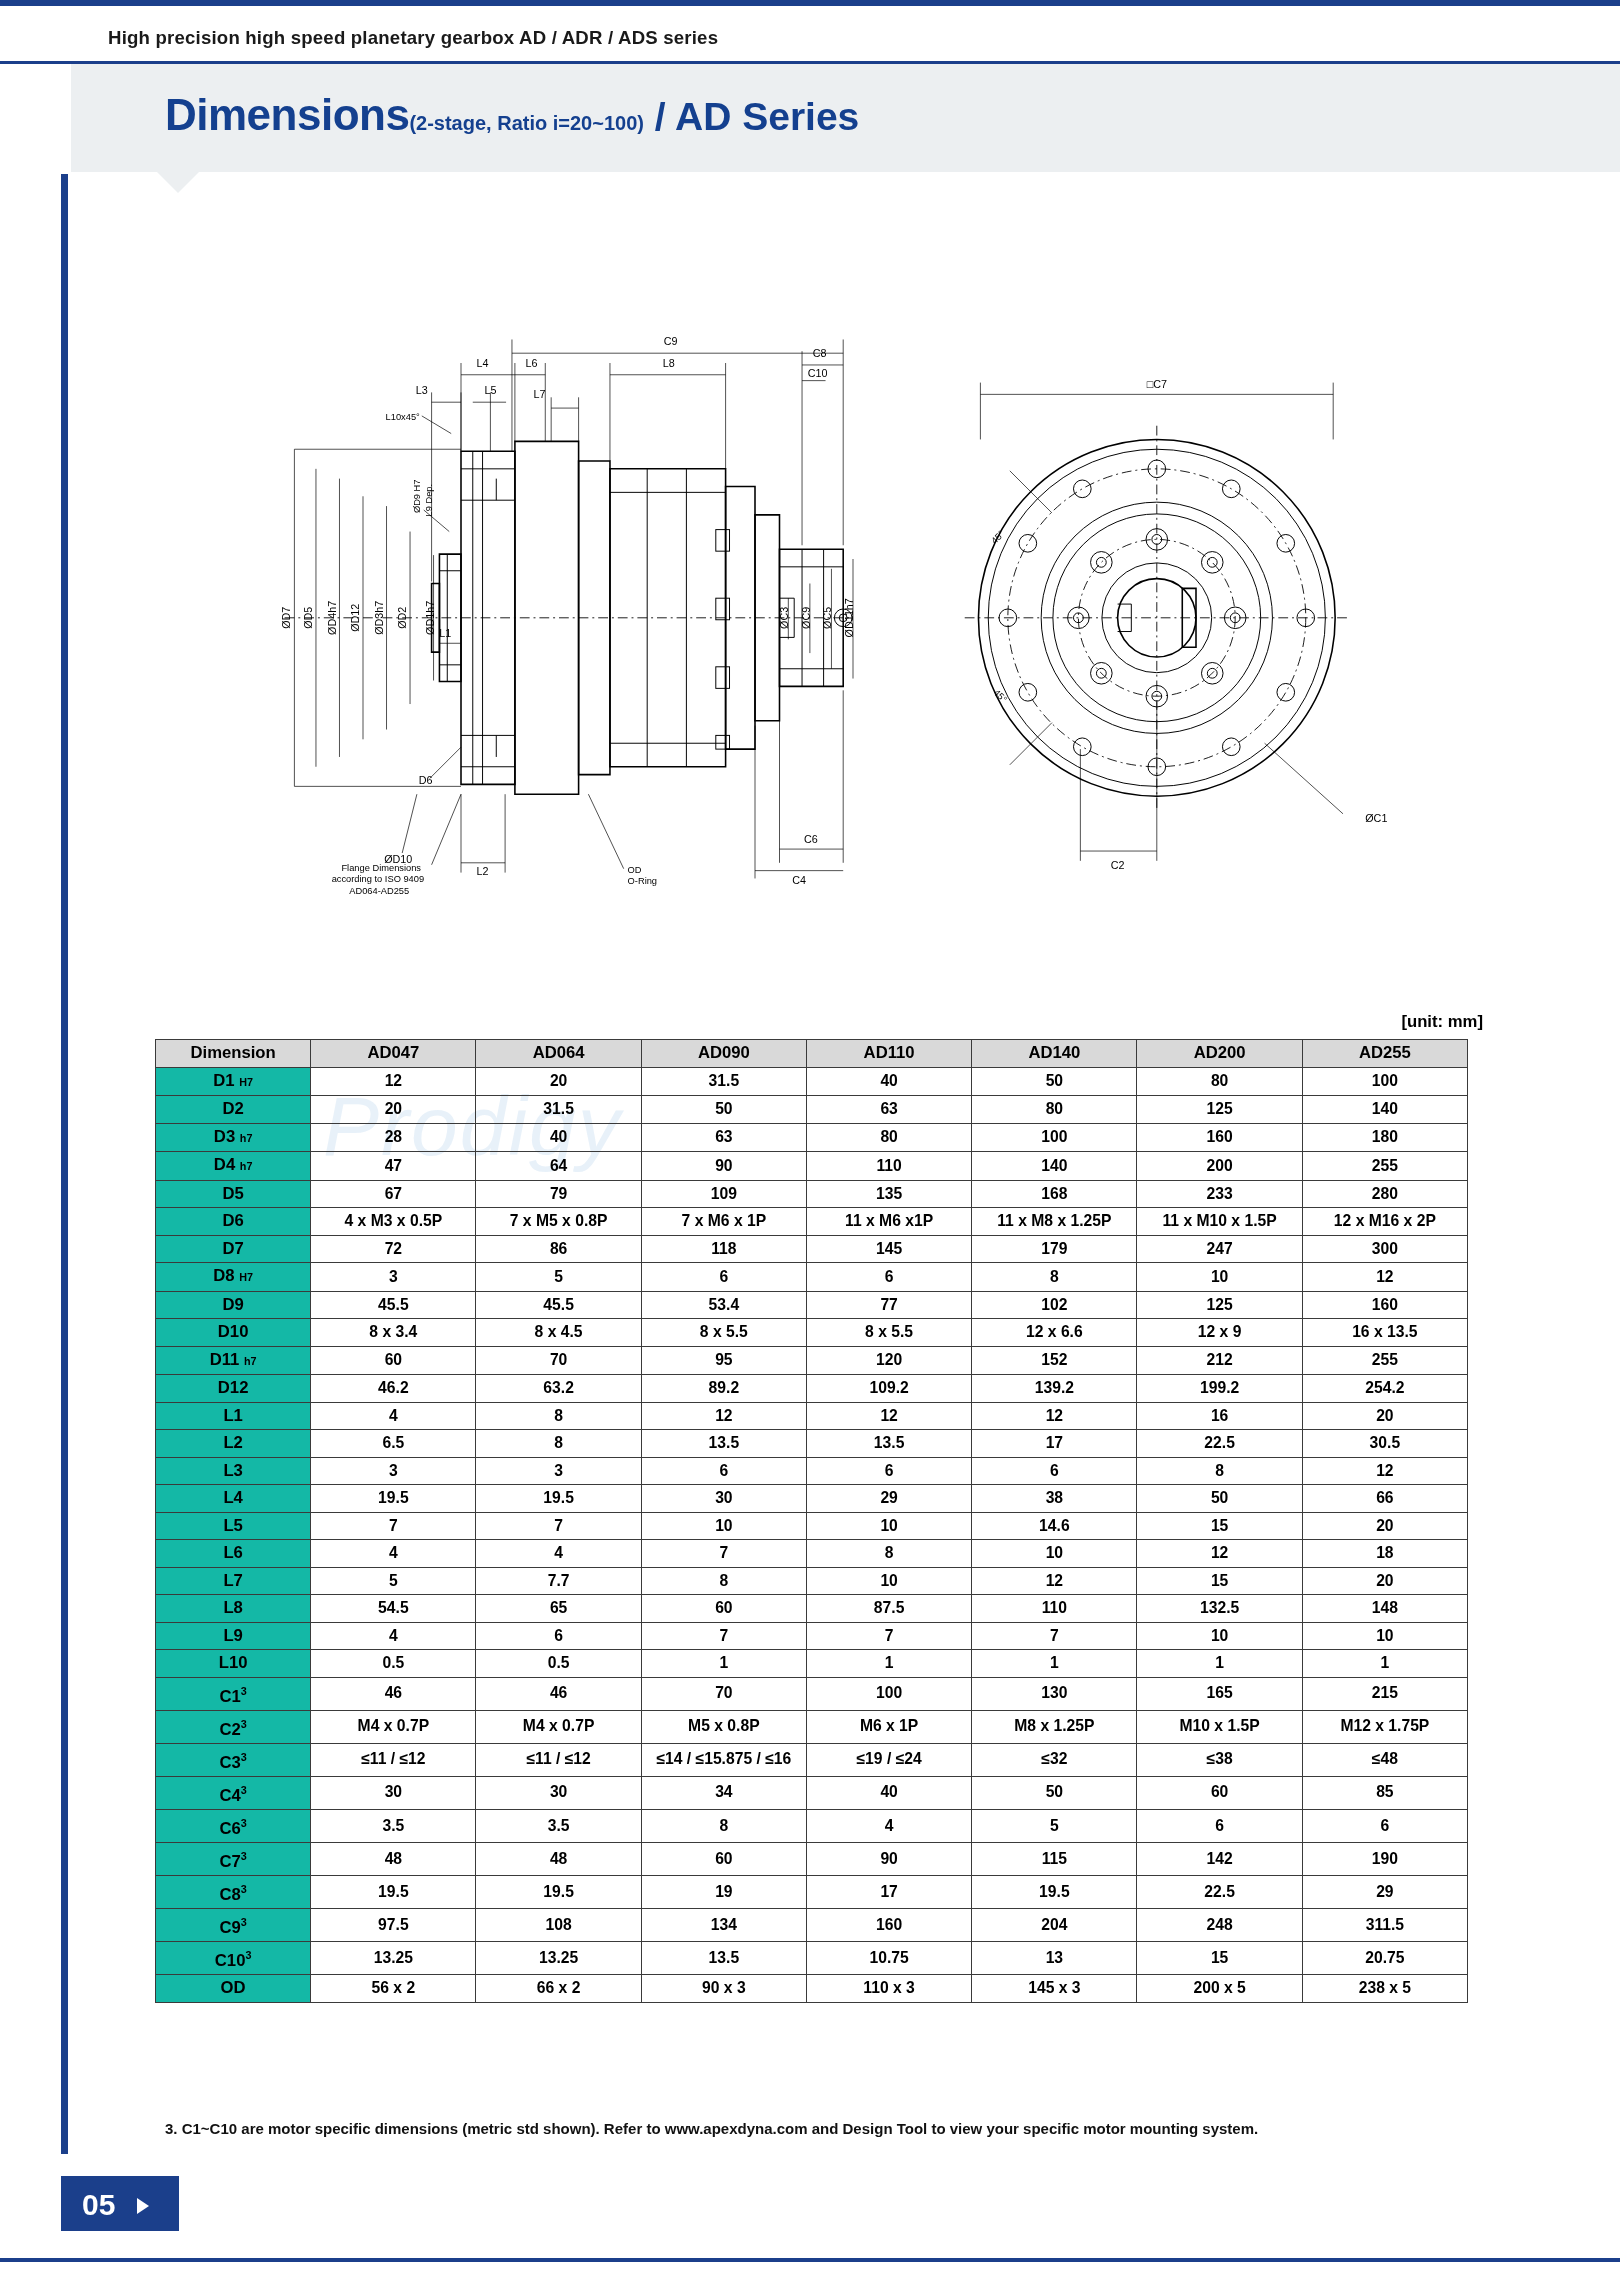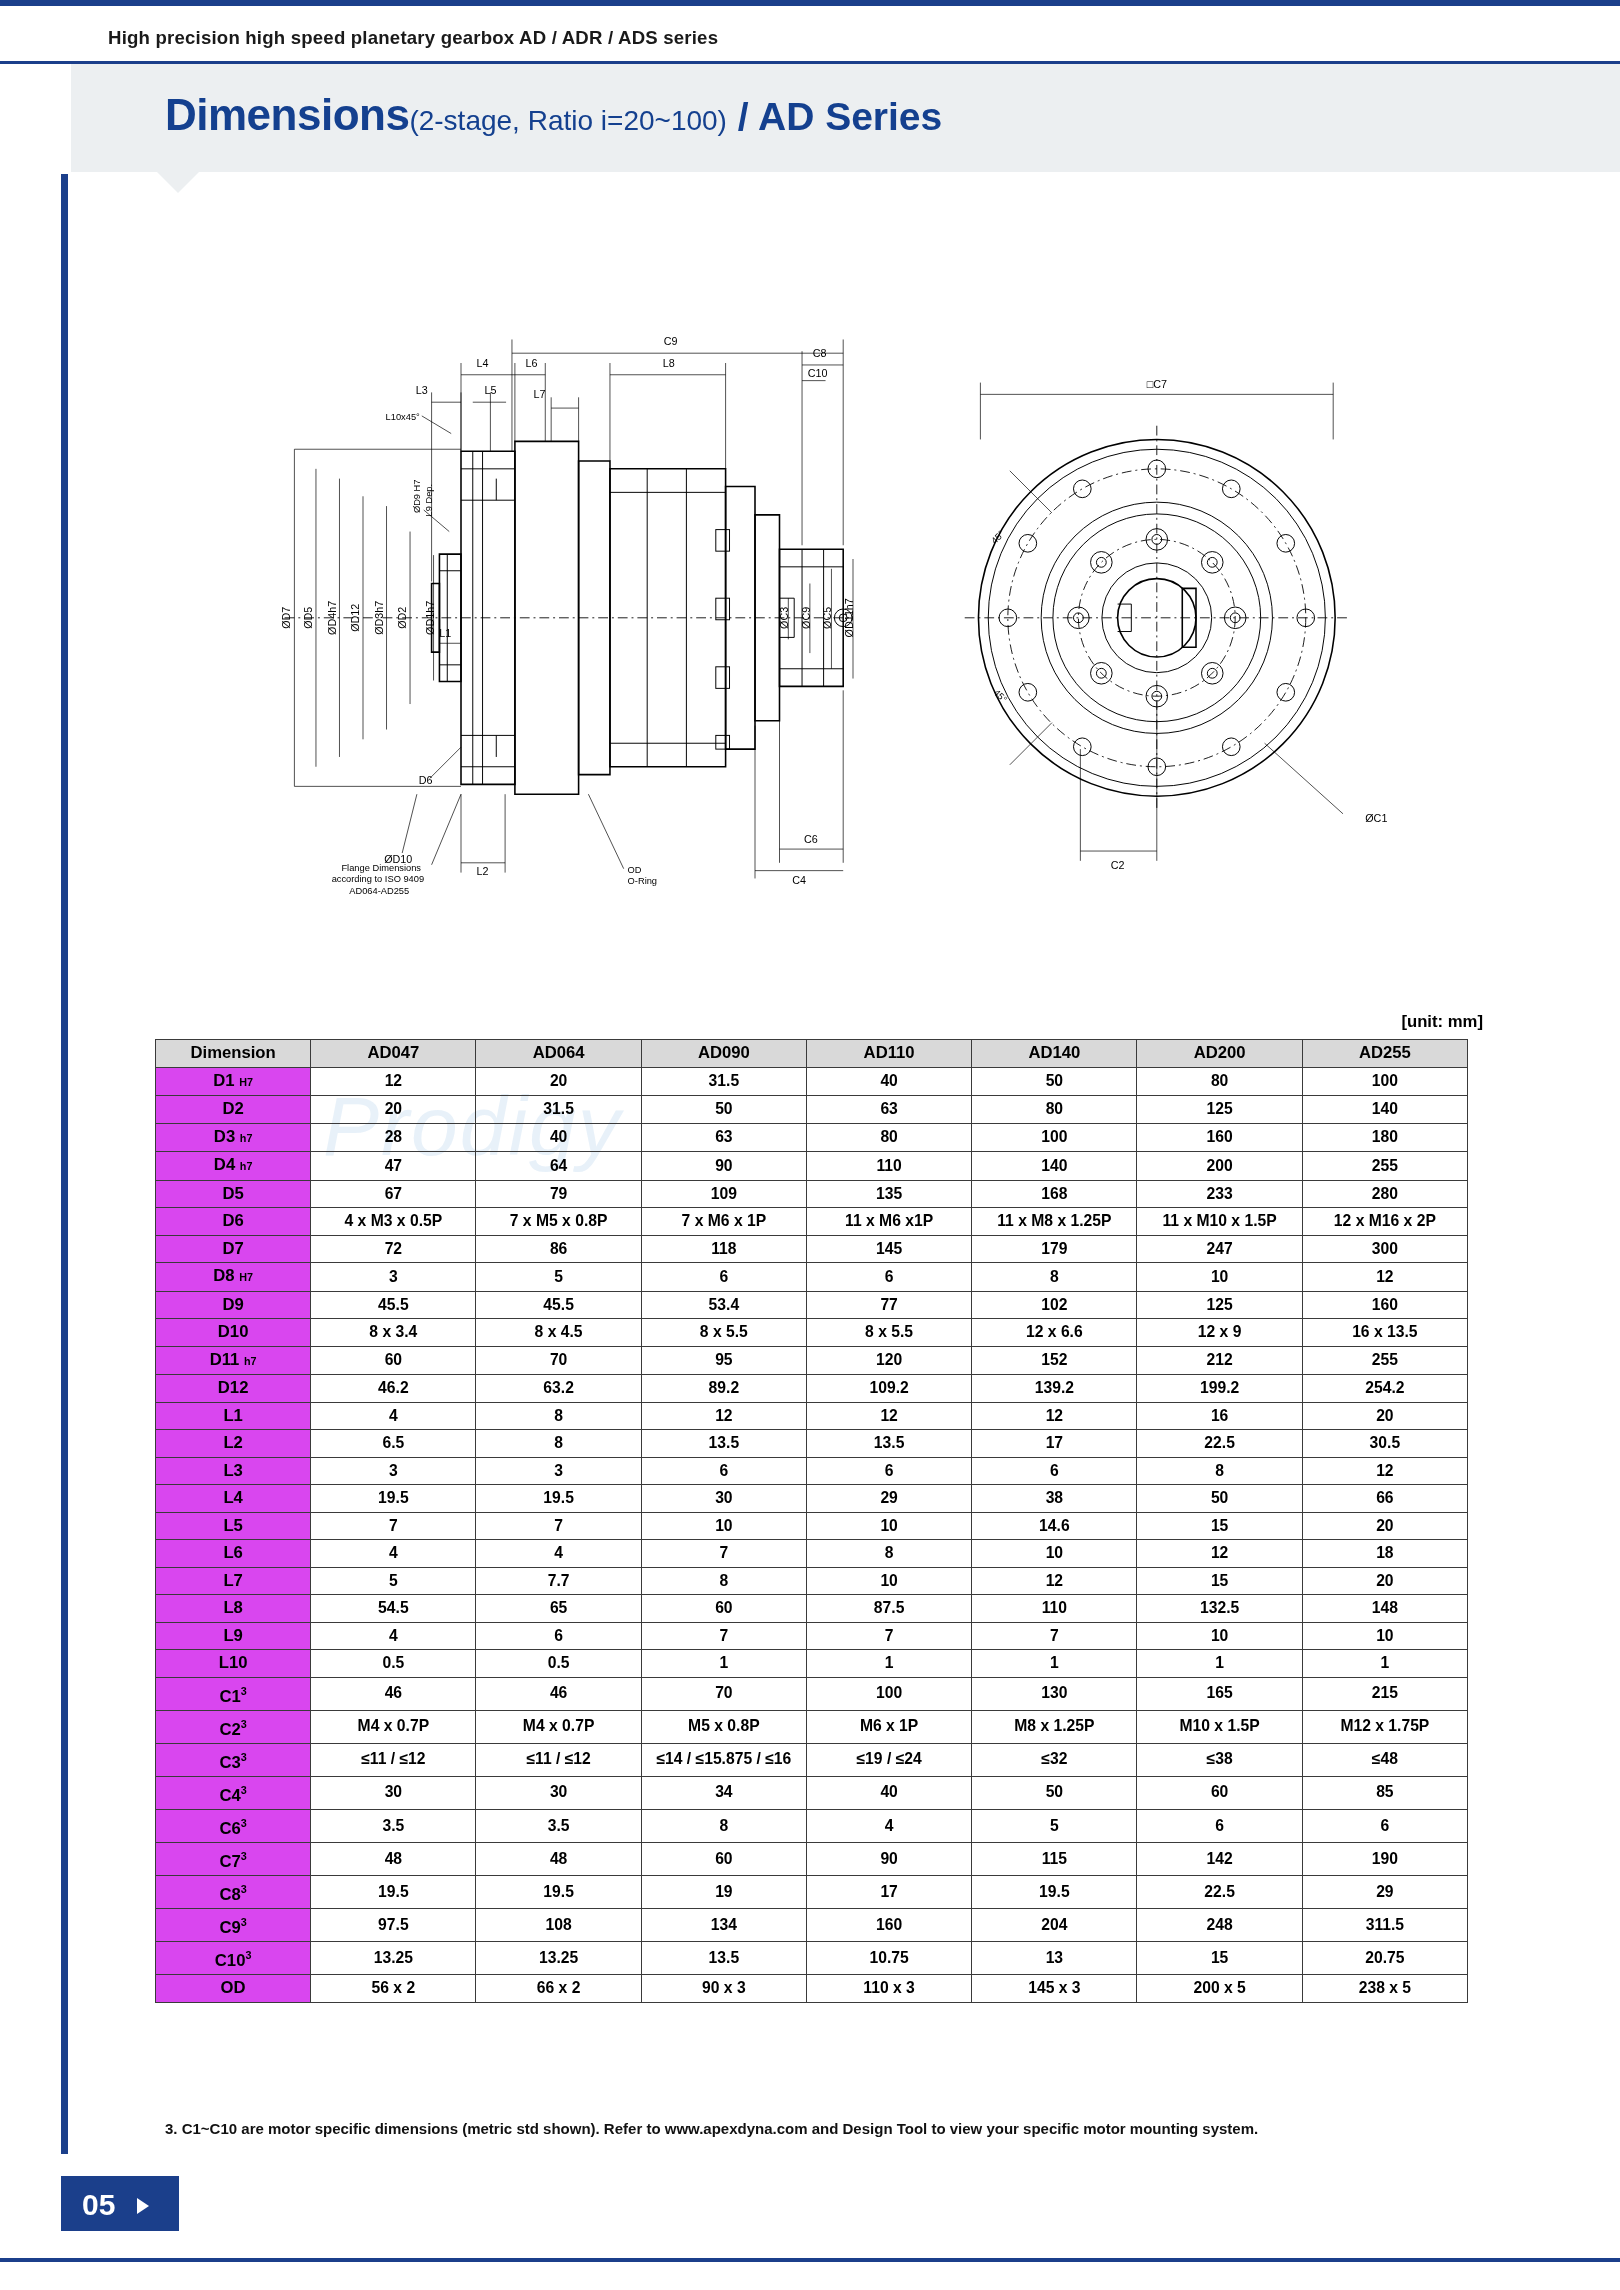--- a/index.html
+++ b/index.html
@@ -56,22 +56,22 @@
     left: 165px; top: 90px;
     color: #14408f;
     white-space: nowrap;
   }
   .title-main {
     font-size: 44px;
     font-weight: bold;
     letter-spacing: -0.5px;
   }
   .title-sub {
-    font-size: 28px;
-    font-weight: normal;
+    font-size: 20px;
+    font-weight: bold;
   }
   .title-series {
     font-size: 39px;
     font-weight: bold;
   }
   .title-notch {
     position: absolute;
     left: 157px; top: 172px;
     width: 0; height: 0;
     border-left: 21.6px solid transparent;
@@ -124,21 +124,21 @@
     height: 26.5px;
     line-height: 26.5px;
     white-space: nowrap;
     overflow: hidden;
   }
   table.dims th {
     background: #d9d9d9;
     font-size: 16.7px;
   }
   table.dims td.rowhead {
-    background: #d946ef;
+    background: #14b8a6;
     font-size: 16.7px;
   }
   table.dims col.c0 { width: 155px; }
   table.dims col.cx { width: 165px; }
   .sub {
     font-size: 10.8px;
     vertical-align: baseline;
     font-weight: bold;
   }
   .sup {

